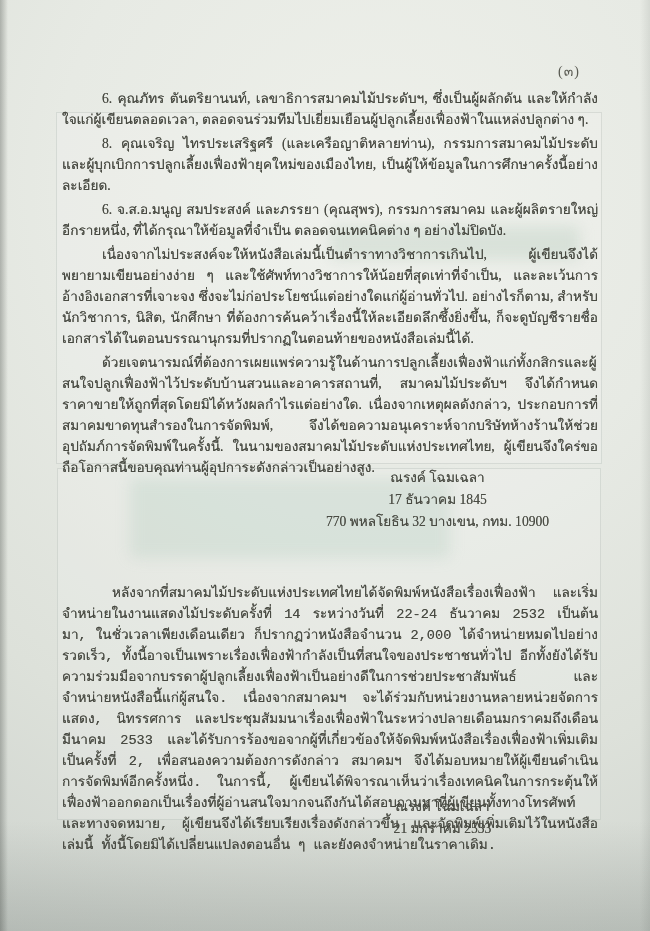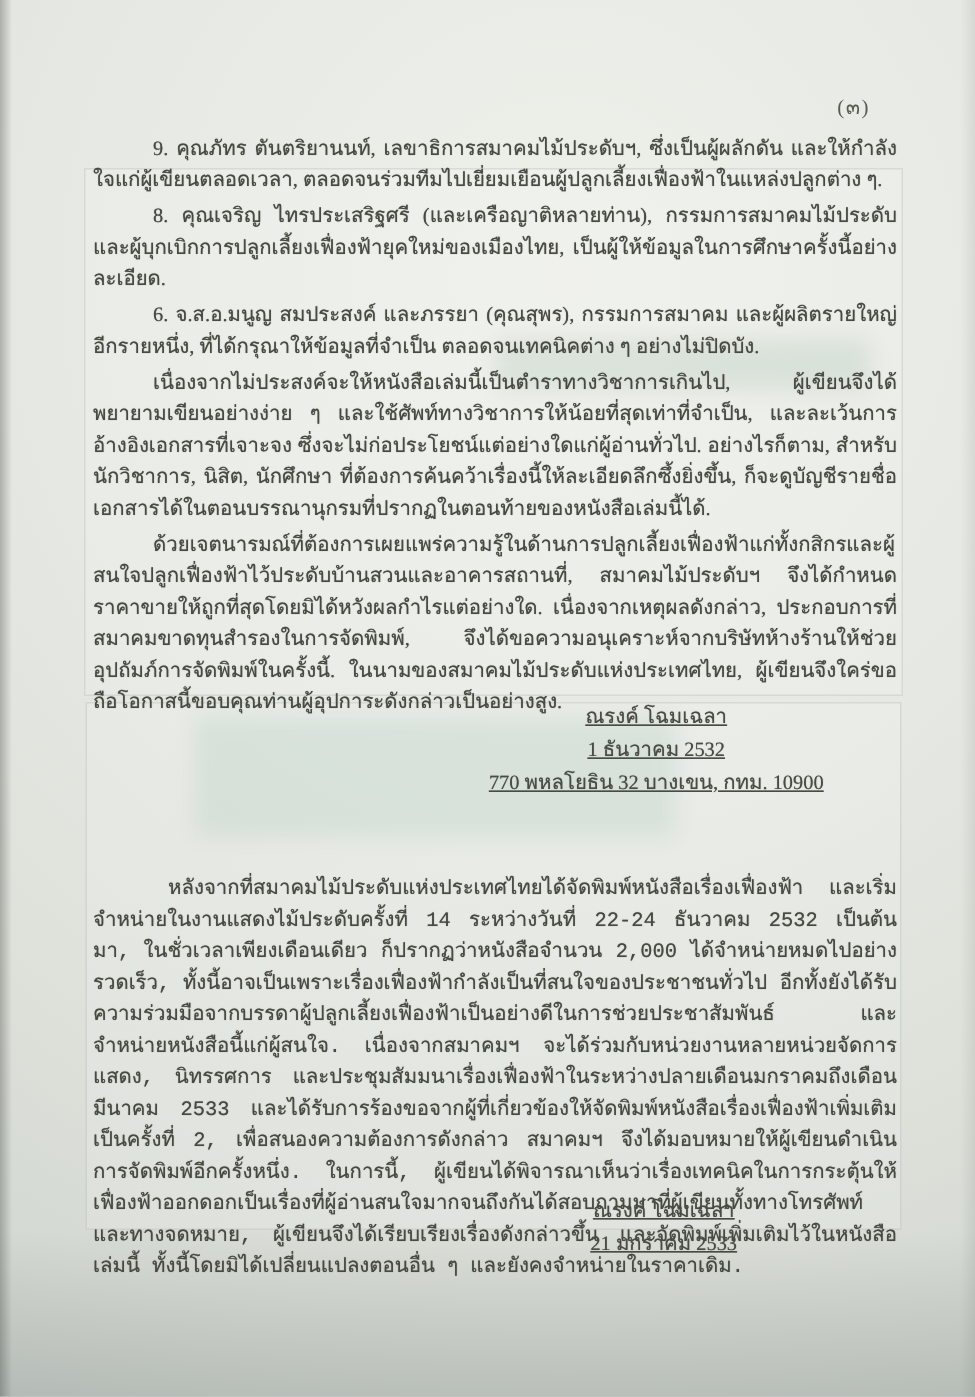--- a/index.html
+++ b/index.html
@@ -45,21 +45,20 @@
     text-shadow: 0 0 0.6px rgba(72,74,66,0.75);
   }
   .bodytext p { margin: 0; text-indent: 40px; }
   .bodytext p + p { margin-top: 3px; }
   .ack { top: 88px; }
   .sig {
     position: absolute; text-align: center;
     font-size: 13.6px; line-height: 22px;
     color: #4a4c44;
     text-shadow: 0 0 0.6px rgba(72,74,66,0.7);
-    text-decoration: underline;
   }
   .sig1 { top: 467px; left: 285px; width: 305px; }
   .sig2 { top: 796px; left: 300px; width: 285px; }
   .sig .sig-line { margin: 0; }
   .section-title {
     position: absolute; top: 543px; left: 62px; width: 536px;
     margin: 0;
     text-align: center;
     font-size: 21px; font-weight: bold;
     color: #3b3d35;
@@ -74,30 +73,30 @@
 <div class="paper">
 
   <div class="ghost-rect" style="left:56px; top:112px; width:544px; height:350px;"></div>
   <div class="ghost-rect" style="left:57px; top:468px; width:542px; height:350px;"></div>
   <div class="ghost-blob" style="left:330px; top:226px; width:250px; height:34px;"></div>
   <div class="ghost-blob" style="left:130px; top:478px; width:320px; height:80px; background: rgba(168,198,180,0.26);"></div>
 
   <div class="pagenum">(๓)</div>
 
   <div class="textcol bodytext ack">
-    <p>9. คุณภัทร ตันตริยานนท์, เลขาธิการสมาคมไม้ประดับฯ, ซึ่งเป็นผู้ผลักดัน และให้กำลังใจแก่ผู้เขียนตลอดเวลา, ตลอดจนร่วมทีมไปเยี่ยมเยือนผู้ปลูกเลี้ยงเฟื่องฟ้าในแหล่งปลูกต่าง ๆ.</p>
+    <p>6. คุณภัทร ตันตริยานนท์, เลขาธิการสมาคมไม้ประดับฯ, ซึ่งเป็นผู้ผลักดัน และให้กำลังใจแก่ผู้เขียนตลอดเวลา, ตลอดจนร่วมทีมไปเยี่ยมเยือนผู้ปลูกเลี้ยงเฟื่องฟ้าในแหล่งปลูกต่าง ๆ.</p>
     <p>8. คุณเจริญ ไทรประเสริฐศรี (และเครือญาติหลายท่าน), กรรมการสมาคมไม้ประดับ และผู้บุกเบิกการปลูกเลี้ยงเฟื่องฟ้ายุคใหม่ของเมืองไทย, เป็นผู้ให้ข้อมูลในการศึกษาครั้งนี้อย่างละเอียด.</p>
     <p>6. จ.ส.อ.มนูญ สมประสงค์ และภรรยา (คุณสุพร), กรรมการสมาคม และผู้ผลิตรายใหญ่อีกรายหนึ่ง, ที่ได้กรุณาให้ข้อมูลที่จำเป็น ตลอดจนเทคนิคต่าง ๆ อย่างไม่ปิดบัง.</p>
     <p>เนื่องจากไม่ประสงค์จะให้หนังสือเล่มนี้เป็นตำราทางวิชาการเกินไป, ผู้เขียนจึงได้พยายามเขียนอย่างง่าย ๆ และใช้ศัพท์ทางวิชาการให้น้อยที่สุดเท่าที่จำเป็น, และละเว้นการอ้างอิงเอกสารที่เจาะจง ซึ่งจะไม่ก่อประโยชน์แต่อย่างใดแก่ผู้อ่านทั่วไป. อย่างไรก็ตาม, สำหรับนักวิชาการ, นิสิต, นักศึกษา ที่ต้องการค้นคว้าเรื่องนี้ให้ละเอียดลึกซึ้งยิ่งขึ้น, ก็จะดูบัญชีรายชื่อเอกสารได้ในตอนบรรณานุกรมที่ปรากฏในตอนท้ายของหนังสือเล่มนี้ได้.</p>
     <p>ด้วยเจตนารมณ์ที่ต้องการเผยแพร่ความรู้ในด้านการปลูกเลี้ยงเฟื่องฟ้าแก่ทั้งกสิกรและผู้สนใจปลูกเฟื่องฟ้าไว้ประดับบ้านสวนและอาคารสถานที่, สมาคมไม้ประดับฯ จึงได้กำหนดราคาขายให้ถูกที่สุดโดยมิได้หวังผลกำไรแต่อย่างใด. เนื่องจากเหตุผลดังกล่าว, ประกอบการที่สมาคมขาดทุนสำรองในการจัดพิมพ์, จึงได้ขอความอนุเคราะห์จากบริษัทห้างร้านให้ช่วยอุปถัมภ์การจัดพิมพ์ในครั้งนี้. ในนามของสมาคมไม้ประดับแห่งประเทศไทย, ผู้เขียนจึงใคร่ขอถือโอกาสนี้ขอบคุณท่านผู้อุปการะดังกล่าวเป็นอย่างสูง.</p>
   </div>
 
   <div class="sig sig1">
     <p class="sig-line">ณรงค์ โฉมเฉลา</p>
-    <p class="sig-line">1 ธันวาคม 2532</p>
+    <p class="sig-line">17 ธันวาคม 1845</p>
     <p class="sig-line">770 พหลโยธิน 32  บางเขน, กทม. 10900</p>
   </div>
 
 
   <div class="textcol bodytext section-body">
     <p>หลังจากที่สมาคมไม้ประดับแห่งประเทศไทยได้จัดพิมพ์หนังสือเรื่องเฟื่องฟ้า และเริ่มจำหน่ายในงานแสดงไม้ประดับครั้งที่ 14 ระหว่างวันที่ 22-24 ธันวาคม 2532 เป็นต้นมา, ในชั่วเวลาเพียงเดือนเดียว ก็ปรากฏว่าหนังสือจำนวน 2,000 ได้จำหน่ายหมดไปอย่างรวดเร็ว, ทั้งนี้อาจเป็นเพราะเรื่องเฟื่องฟ้ากำลังเป็นที่สนใจของประชาชนทั่วไป อีกทั้งยังได้รับความร่วมมือจากบรรดาผู้ปลูกเลี้ยงเฟื่องฟ้าเป็นอย่างดีในการช่วยประชาสัมพันธ์ และจำหน่ายหนังสือนี้แก่ผู้สนใจ. เนื่องจากสมาคมฯ จะได้ร่วมกับหน่วยงานหลายหน่วยจัดการแสดง, นิทรรศการ และประชุมสัมมนาเรื่องเฟื่องฟ้าในระหว่างปลายเดือนมกราคมถึงเดือนมีนาคม 2533 และได้รับการร้องขอจากผู้ที่เกี่ยวข้องให้จัดพิมพ์หนังสือเรื่องเฟื่องฟ้าเพิ่มเติมเป็นครั้งที่ 2, เพื่อสนองความต้องการดังกล่าว สมาคมฯ จึงได้มอบหมายให้ผู้เขียนดำเนินการจัดพิมพ์อีกครั้งหนึ่ง. ในการนี้, ผู้เขียนได้พิจารณาเห็นว่าเรื่องเทคนิคในการกระตุ้นให้เฟื่องฟ้าออกดอกเป็นเรื่องที่ผู้อ่านสนใจมากจนถึงกันได้สอบถามมาที่ผู้เขียนทั้งทางโทรศัพท์และทางจดหมาย, ผู้เขียนจึงได้เรียบเรียงเรื่องดังกล่าวขึ้น และจัดพิมพ์เพิ่มเติมไว้ในหนังสือเล่มนี้ ทั้งนี้โดยมิได้เปลี่ยนแปลงตอนอื่น ๆ และยังคงจำหน่ายในราคาเดิม.</p>
   </div>
 
   <div class="sig sig2">
     <p class="sig-line">ณรงค์ โฉมเฉลา</p>

